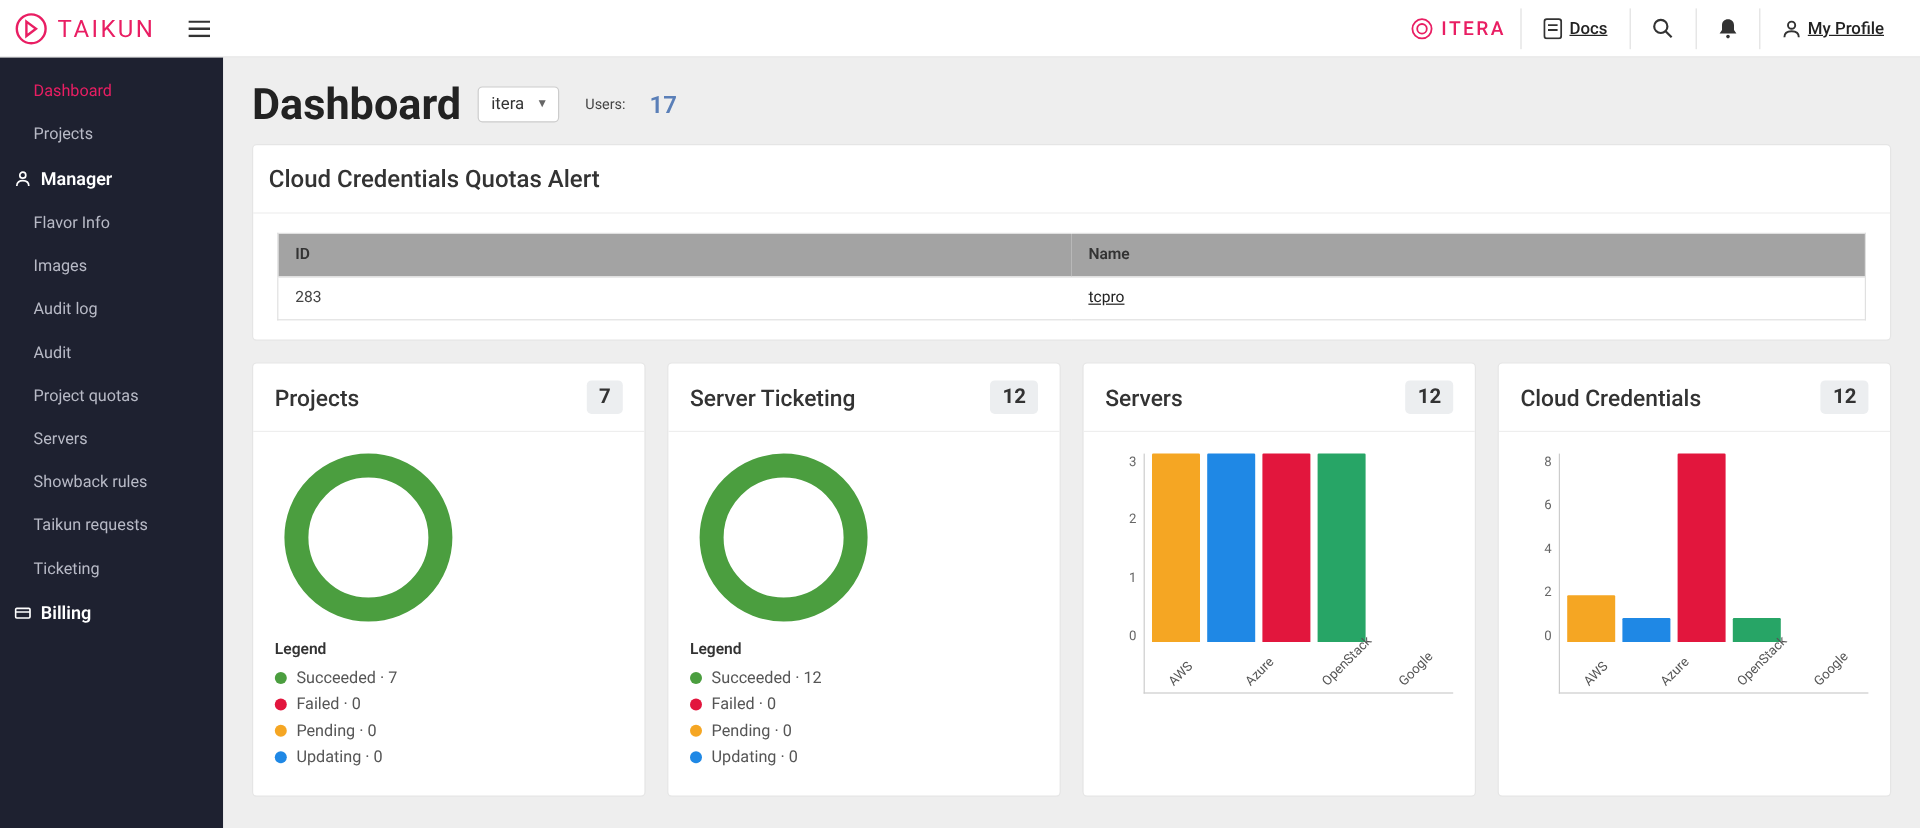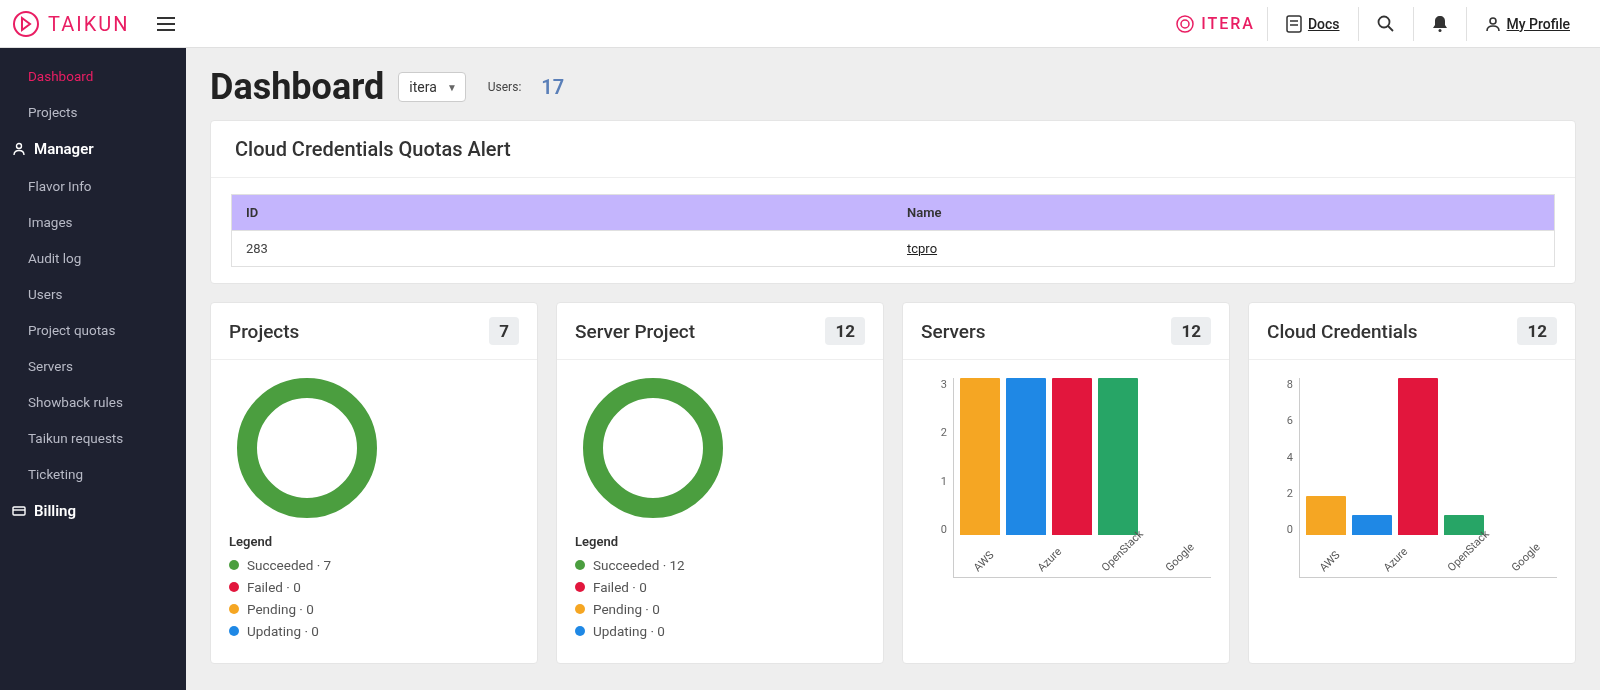--- a/index.html
+++ b/index.html
@@ -22,25 +22,25 @@
 .sb-item.active { color: #e91e63; }
 .main { flex: 1; overflow-y: auto; background: #eee; }
 .page-header { padding: 18px 24px 12px; display: flex; align-items: center; gap: 14px; }
 .page-title { font-size: 36px; font-weight: 700; color: #222; }
 .org-select { border: 1px solid #ccc; border-radius: 4px; padding: 6px 28px 6px 10px; font-size: 14px; background: #fff; position: relative; cursor: pointer; }
 .caret { position: absolute; right: 8px; top: 50%; transform: translateY(-50%); font-size: 10px; color: #666; }
 .users-label { margin-left: 8px; font-size: 12px; color: #444; }
 .users-count { color: #5a7fb8; font-weight: 600; margin-left: 6px; font-size: 20px; }
 .card { background: #fff; border: 1px solid #e5e5e5; border-radius: 4px; }
 .alert-card { margin: 0 24px 18px; }
-.card-title { padding: 16px 24px; border-bottom: 1px solid #eee; font-size: 20px; font-weight: 500; color: #333; }
+.card-title { padding: 16px 13px; border-bottom: 1px solid #eee; font-size: 20px; font-weight: 500; color: #333; }
 .alert-table-wrap { padding: 16px 20px; }
 .alert-table { width: 100%; border: 1px solid #e0e0e0; border-radius: 4px; border-collapse: collapse; }
 .alert-table th, .alert-table td { text-align: left; padding: 10px 14px; font-size: 13px; }
-.alert-table th { background: #c4b5fd; border-bottom: 1px solid #e0e0e0; font-weight: 600; color: #333; }
+.alert-table th { background: #a3a3a3; border-bottom: 1px solid #e0e0e0; font-weight: 600; color: #333; }
 .alert-table td { color: #444; }
 .alert-table a { color: #222; text-decoration: underline; }
 .cards-row { display: flex; gap: 18px; padding: 0 24px 24px; }
 .stat-card { flex: 1; background: #fff; border: 1px solid #e5e5e5; border-radius: 4px; display: flex; flex-direction: column; }
 .stat-head { display: flex; align-items: center; justify-content: space-between; padding: 14px 18px; border-bottom: 1px solid #eee; }
 .stat-name { font-size: 19px; font-weight: 500; color: #333; }
 .stat-badge { background: #eceef0; border-radius: 4px; padding: 4px 10px; font-size: 17px; font-weight: 700; color: #333; }
 .stat-body { padding: 18px; flex: 1; }
 .donut { width: 140px; height: 140px; border-radius: 50%; border: 20px solid #4b9e3f; margin-left: 8px; margin-bottom: 16px; }
 .legend-title { font-size: 13px; font-weight: 600; margin-bottom: 8px; color: #333; }
@@ -120,21 +120,21 @@
       <svg width="14" height="14" viewBox="0 0 14 14">
           <circle cx="7" cy="4" r="2.5" fill="none" stroke="#fff" stroke-width="1.4"></circle>
           <path d="M2 13 C2 9.5 4.5 8.5 7 8.5 C9.5 8.5 12 9.5 12 13" fill="none" stroke="#fff" stroke-width="1.4"></path>
         </svg>
       <span>Manager</span>
     </div>
     <div id="sb-manager-items">
         <div class="sb-item">Flavor Info</div>
         <div class="sb-item">Images</div>
         <div class="sb-item">Audit log</div>
-        <div class="sb-item">Users</div>
+        <div class="sb-item">Audit</div>
         <div class="sb-item">Project quotas</div>
         <div class="sb-item">Servers</div>
         <div class="sb-item">Showback rules</div>
         <div class="sb-item">Taikun requests</div>
         <div class="sb-item">Ticketing</div>
       </div>
     <div class="sb-section">
       <svg width="14" height="14" viewBox="0 0 14 14">
           <rect x="1" y="3" width="12" height="8" rx="1" fill="none" stroke="#fff" stroke-width="1.4"></rect>
           <line x1="1" y1="6" x2="13" y2="6" stroke="#fff" stroke-width="1.4"></line>
@@ -200,21 +200,21 @@
               <div class="legend-row">
                 <span class="dot" style="background:#1f88e5"></span>
                 <span>Updating · 0</span>
               </div>
             </div>
         </div>
       </div>
 
       <div class="stat-card">
         <div class="stat-head">
-          <span class="stat-name">Server Project</span>
+          <span class="stat-name">Server Ticketing</span>
           <span class="stat-badge">12</span>
         </div>
         <div class="stat-body">
           <div class="donut"></div>
           <div class="legend-title">Legend</div>
           <div id="legend-statuses">
               <div class="legend-row">
                 <span class="dot" style="background:#4b9e3f"></span>
                 <span>Succeeded · 12</span>
               </div>

